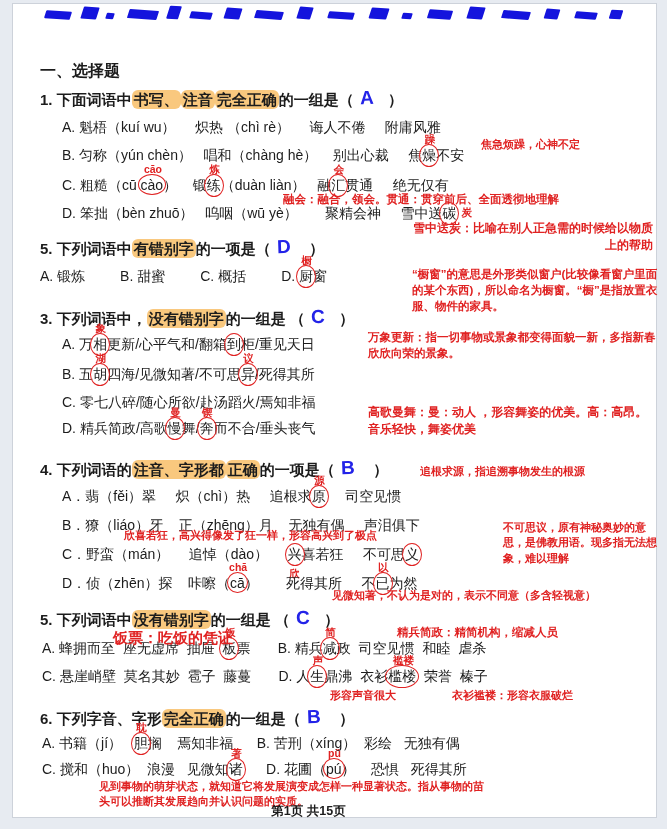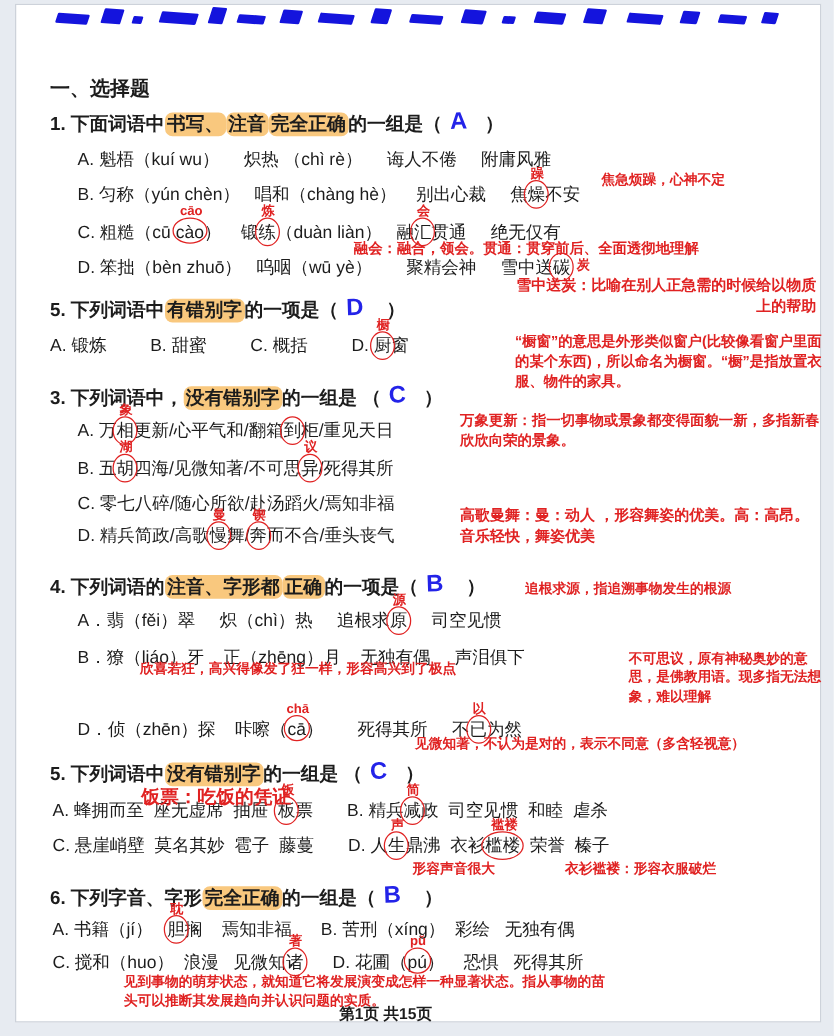--- a/index.html
+++ b/index.html
@@ -43,21 +43,21 @@
   .fix.r{left:100%;margin-left:5px;top:2px;}
 
   .note{position:absolute;color:#e02222;font-weight:600;line-height:1.4;}
   .n-q1-0{left:481px;top:137px;width:180px;font-size:11px;}
   .n-q1-1{left:283px;top:191px;width:378px;font-size:11.5px;}
   .n-q1-2{left:405px;top:220px;width:248px;font-size:12px;text-align:right;}
   .n-q2-0{left:412px;top:266px;width:248px;font-size:11.5px;}
   .n-q3-0{left:368px;top:329px;width:292px;font-size:11.5px;}
   .n-q3-1{left:368px;top:404px;width:288px;font-size:12px;}
   .n-q4-0{left:420px;top:464px;width:240px;font-size:11px;}
-  .n-q4-1{left:112px;top:528px;width:370px;font-size:11px;white-space:nowrap;}
+  .n-q4-1{left:124px;top:528px;width:370px;font-size:11px;white-space:nowrap;}
   .n-q4-2{left:503px;top:520px;width:158px;font-size:11px;}
   .n-q4-3{left:332px;top:588px;width:332px;font-size:11px;}
   .n-q5-0{left:113px;top:627px;width:175px;font-size:15px;}
   .n-q5-1{left:397px;top:624px;width:262px;font-size:11.5px;}
   .n-q5-2{left:330px;top:688px;width:110px;font-size:11px;}
   .n-q5-3{left:452px;top:688px;width:210px;font-size:11px;}
   .n-q6-0{left:99px;top:779px;width:392px;font-size:11px;}
 
   .s-q1{left:40px;top:88px;} .r-q1a{left:62px;top:119px;} .r-q1b{left:62px;top:147px;}
   .r-q1c{left:62px;top:177px;} .r-q1d{left:62px;top:205px;}
@@ -118,30 +118,32 @@
   <div class="row r-q3a"><span>A. 万</span><span class="cc">相<span class="fix t">象</span></span><span>更新/心平气和/翻箱</span><span class="cc">到</span><span>柜/重见天日</span></div>
   <div class="row r-q3b"><span>B. 五</span><span class="cc">胡<span class="fix t">湖</span></span><span>四海/见微知著/不可思</span><span class="cc">异<span class="fix t">议</span></span><span>/死得其所</span></div>
   <div class="row r-q3c"><span>C. 零七八碎/随心所欲/赴汤蹈火/焉知非福</span></div>
   <div class="row r-q3d"><span>D. 精兵简政/高歌</span><span class="cc">慢<span class="fix t">曼</span></span><span>舞/</span><span class="cc">奔<span class="fix t">锲</span></span><span>而不合/垂头丧气</span></div>
   <div class="note n-q3-0">万象更新：指一切事物或景象都变得面貌一新，多指新春欣欣向荣的景象。</div>
   <div class="note n-q3-1">高歌曼舞：曼：动人 ，形容舞姿的优美。高：高昂。音乐轻快，舞姿优美</div>
 
   <div class="stem s-q4"><span>4. 下列词语的</span><span class="hl">注音、字形都</span><span class="hl">正确</span><span>的一项是（ </span><span class="ans">B</span><span>    ）</span></div>
   <div class="row r-q4a"><span>A．翡（fěi）翠     炽（chì）热     追根求</span><span class="cc">原<span class="fix t">源</span></span><span>     司空见惯</span></div>
   <div class="row r-q4b"><span>B．獠（liáo）牙    正（zhēng）月    无独有偶     声泪俱下</span></div>
+  <div class="row r-q4c"><span>C．野蛮（mán）     追悼（dào）     </span><span class="cc">兴<span class="fix b">欣</span></span><span>喜若狂     不可思</span><span class="cc">义</span></div>
   <div class="row r-q4d"><span>D．侦（zhēn）探    咔嚓（</span><span class="cc">cā<span class="fix t">chā</span></span><span>）       死得其所     不</span><span class="cc">已<span class="fix t">以</span></span><span>为然</span></div>
   <div class="note n-q4-0">追根求源，指追溯事物发生的根源</div>
   <div class="note n-q4-1">欣喜若狂，高兴得像发了狂一样，形容高兴到了极点</div>
   <div class="note n-q4-2">不可思议，原有神秘奥妙的意思，是佛教用语。现多指无法想象，难以理解</div>
   <div class="note n-q4-3">见微知著，不认为是对的，表示不同意（多含轻视意）</div>
 
   <div class="stem s-q5"><span>5. 下列词语中</span><span class="hl">没有错别字</span><span>的一组是 （ </span><span class="ans">C</span><span>   ）</span></div>
   <div class="row r-q5ab"><span>A. 蜂拥而至  座无虚席  抽屉  </span><span class="cc">板<span class="fix t">饭</span></span><span>票       B. 精兵</span><span class="cc">减<span class="fix t">简</span></span><span>政  司空见惯  和睦  虐杀</span></div>
   <div class="row r-q5cd"><span>C. 悬崖峭壁  莫名其妙  雹子  藤蔓       D. 人</span><span class="cc">生<span class="fix t">声</span></span><span>鼎沸  衣衫</span><span class="cc">槛楼<span class="fix t">褴褛</span></span><span>  荣誉  榛子</span></div>
   <div class="note n-q5-0">饭票：吃饭的凭证</div>
+  <div class="note n-q5-1">精兵简政：精简机构，缩减人员</div>
   <div class="note n-q5-2">形容声音很大</div>
   <div class="note n-q5-3">衣衫褴褛：形容衣服破烂</div>
 
   <div class="stem s-q6"><span>6. 下列字音、字形</span><span class="hl">完全正确</span><span>的一组是（ </span><span class="ans">B</span><span>    ）</span></div>
   <div class="row r-q6ab"><span>A. 书籍（jí）   </span><span class="cc">胆<span class="fix t">耽</span></span><span>搁    焉知非福      B. 苦刑（xíng）  彩绘   无独有偶</span></div>
   <div class="row r-q6cd"><span>C. 搅和（huo）  浪漫   见微知</span><span class="cc">诸<span class="fix t">著</span></span><span>      D. 花圃（</span><span class="cc">pú<span class="fix t">pǔ</span></span><span>）    恐惧   死得其所</span></div>
   <div class="note n-q6-0">见到事物的萌芽状态，就知道它将发展演变成怎样一种显著状态。指从事物的苗头可以推断其发展趋向并认识问题的实质。</div>
 
   <div class="footer">第1页 共15页</div>
 </div>

